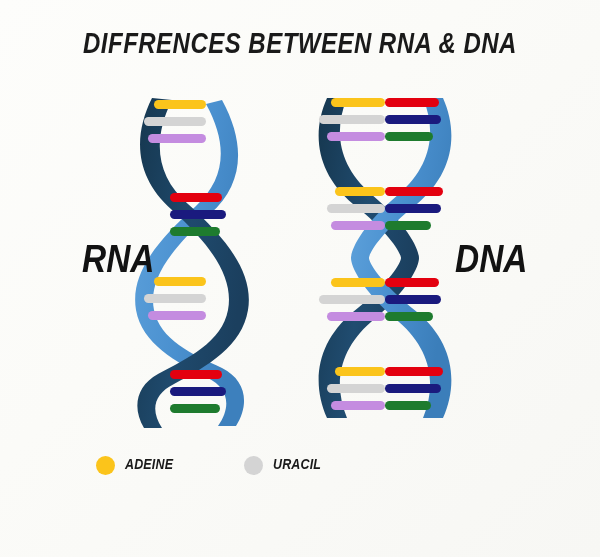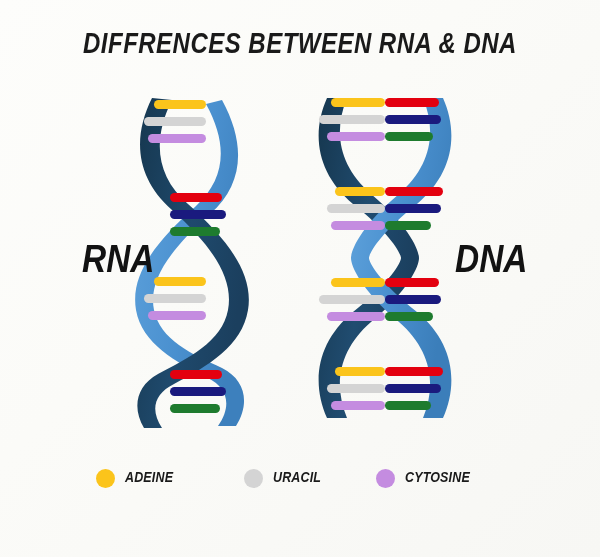--- a/index.html
+++ b/index.html
@@ -65,21 +65,21 @@
   .bar {
     position: absolute;
     height: 9px;
     border-radius: 4.5px;
   }
 
   
   #legend {
     position: absolute;
     left: 96px;
-    top: 468px;
+    top: 455px;
     width: 440px;
     display: grid;
     grid-template-columns: 148px 132px 160px;
     grid-auto-rows: auto;
     text-align: right;
   }
   .legend-item {
     display: flex;
     align-items: flex-start;
     gap: 10px;
@@ -250,23 +250,19 @@
     <div class="legend-item">
       <span class="legend-dot" style="background:#fbc41b;"></span>
       <span class="legend-text">ADEINE</span>
     </div>
 
     <div class="legend-item">
       <span class="legend-dot" style="background:#d4d4d4;"></span>
       <span class="legend-text">URACIL</span>
     </div>
 
-    <div class="legend-item">
-      <span class="legend-dot" style="background:#c48ce0;"></span>
-      <span class="legend-text">CYTOSINE</span>
-    </div>
 
 
 
 
   </div>
 
 </div>
 
 </body></html>

